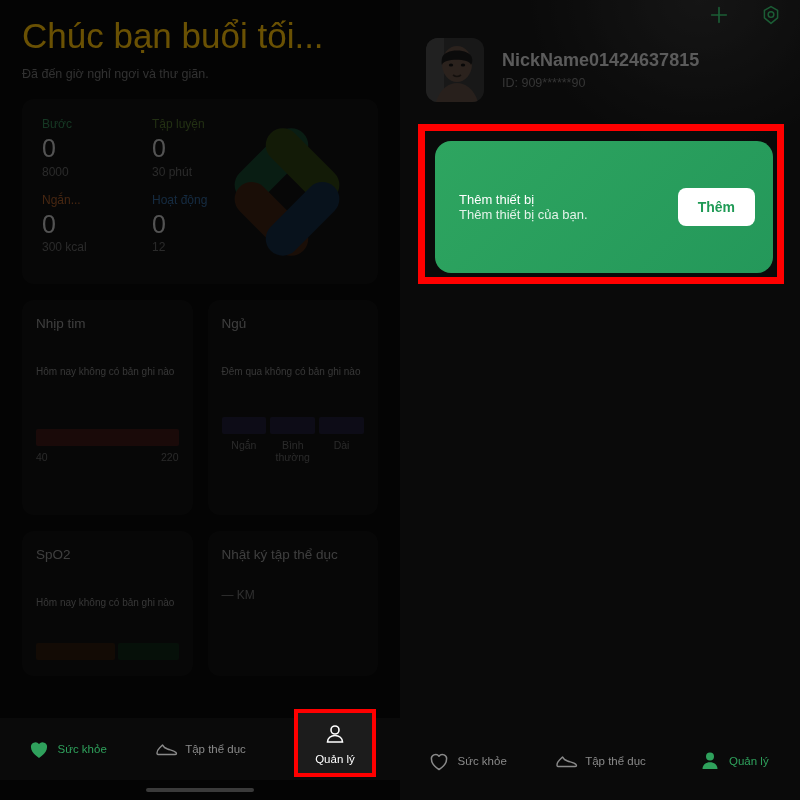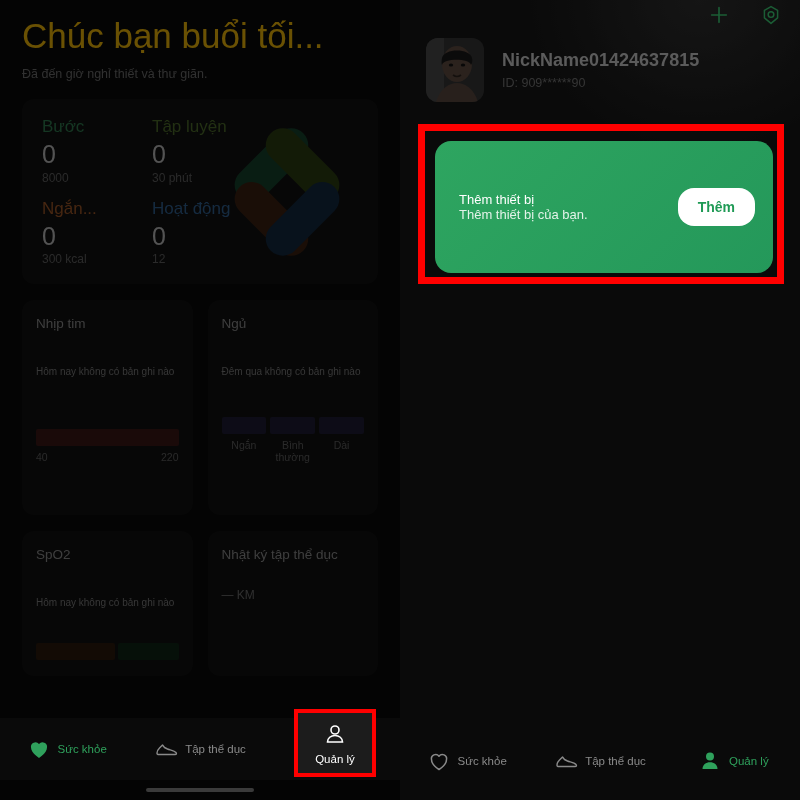--- a/index.html
+++ b/index.html
@@ -49,21 +49,21 @@
     height: 185px;
     position: relative;
     padding: 18px 20px;
   }
   .stats-grid {
     display: grid;
     grid-template-columns: 110px 110px;
     grid-template-rows: 1fr 1fr;
     row-gap: 14px;
   }
-  .stat-label { font-size: 17px; margin-bottom: 3px; }
+  .stat-label { font-size: 12px; margin-bottom: 3px; }
   .stat-value { font-size: 25px; color: #b9b9b9; font-weight: 400; line-height: 1.15; }
   .stat-goal { font-size: 12px; color: #5e5e5e; margin-top: 2px; }
 
   .xlogo {
     position: absolute;
     right: 26px; top: 28px;
     width: 130px; height: 130px;
   }
   .xbar {
     position: absolute;
@@ -221,21 +221,21 @@
     padding: 0 18px 0 24px;
   }
   .ad-title { font-size: 13px; color: #ffffff; font-weight: normal; }
   .ad-sub { font-size: 13px; color: #e3f3e9; }
   .ad-btn {
     background: #ffffff;
     color: #1f9a55;
     font-size: 14px;
     font-weight: bold;
     border: none;
-    border-radius: 16px;
+    border-radius: 8px;
     padding: 11px 20px;
     cursor: pointer;
     font-family: "Liberation Sans", sans-serif;
     text-align: right;
   }
 
   .nav-right {
     position: absolute;
     left: 0; right: 0; bottom: 8px;
     height: 62px;
@@ -245,21 +245,21 @@
 </style>
 </head>
 <body>
 
 <div class="screen">
 
   <div class="panel-left">
 
     <div class="greeting-wrap">
       <div class="greeting-title">Chúc bạn buổi tối...</div>
-      <div class="greeting-sub">Đã đến giờ nghỉ thiết và thư giãn.</div>
+      <div class="greeting-sub">Đã đến giờ nghỉ ngơi và thư giãn.</div>
     </div>
 
     <div class="card stats-card">
       <div class="stats-grid">
 
         <div>
           <div class="stat-label" style="color:#2f7a4e">Bước</div>
           <div class="stat-value">0</div>
           <div class="stat-goal">8000</div>
         </div>

